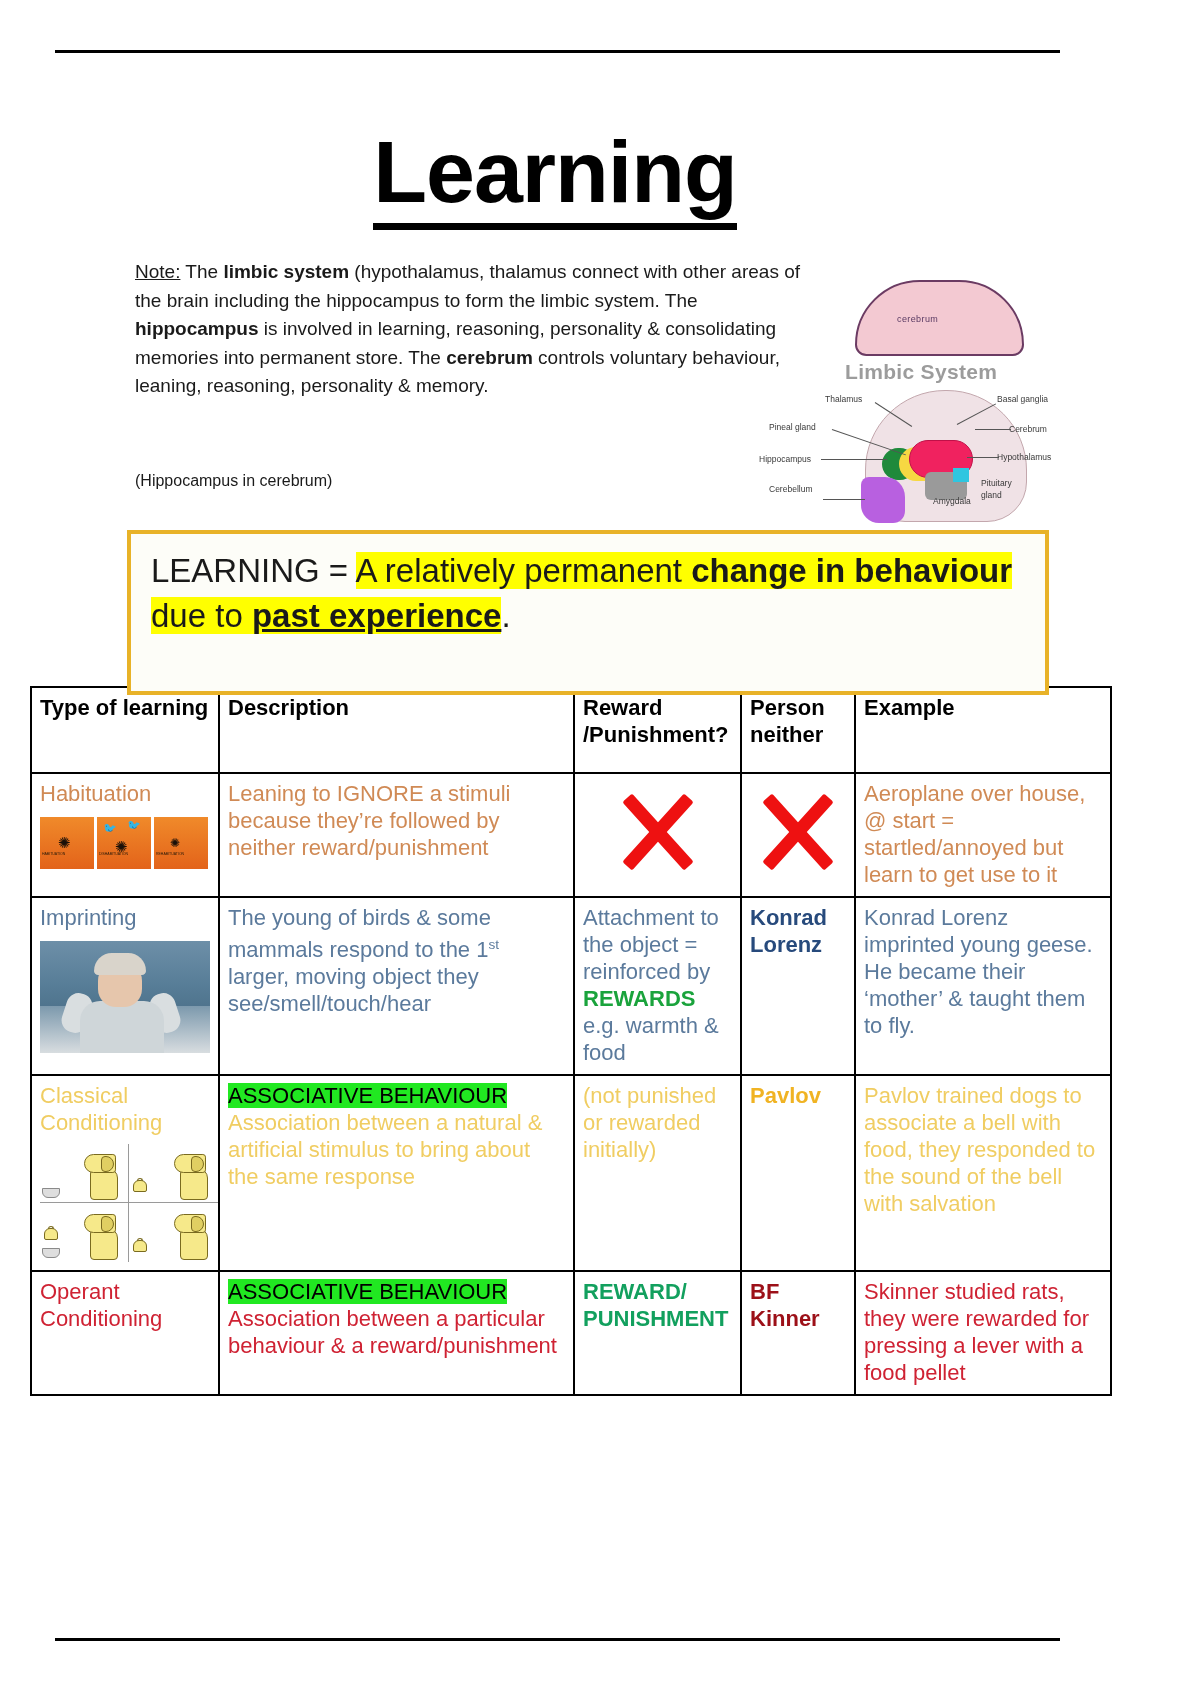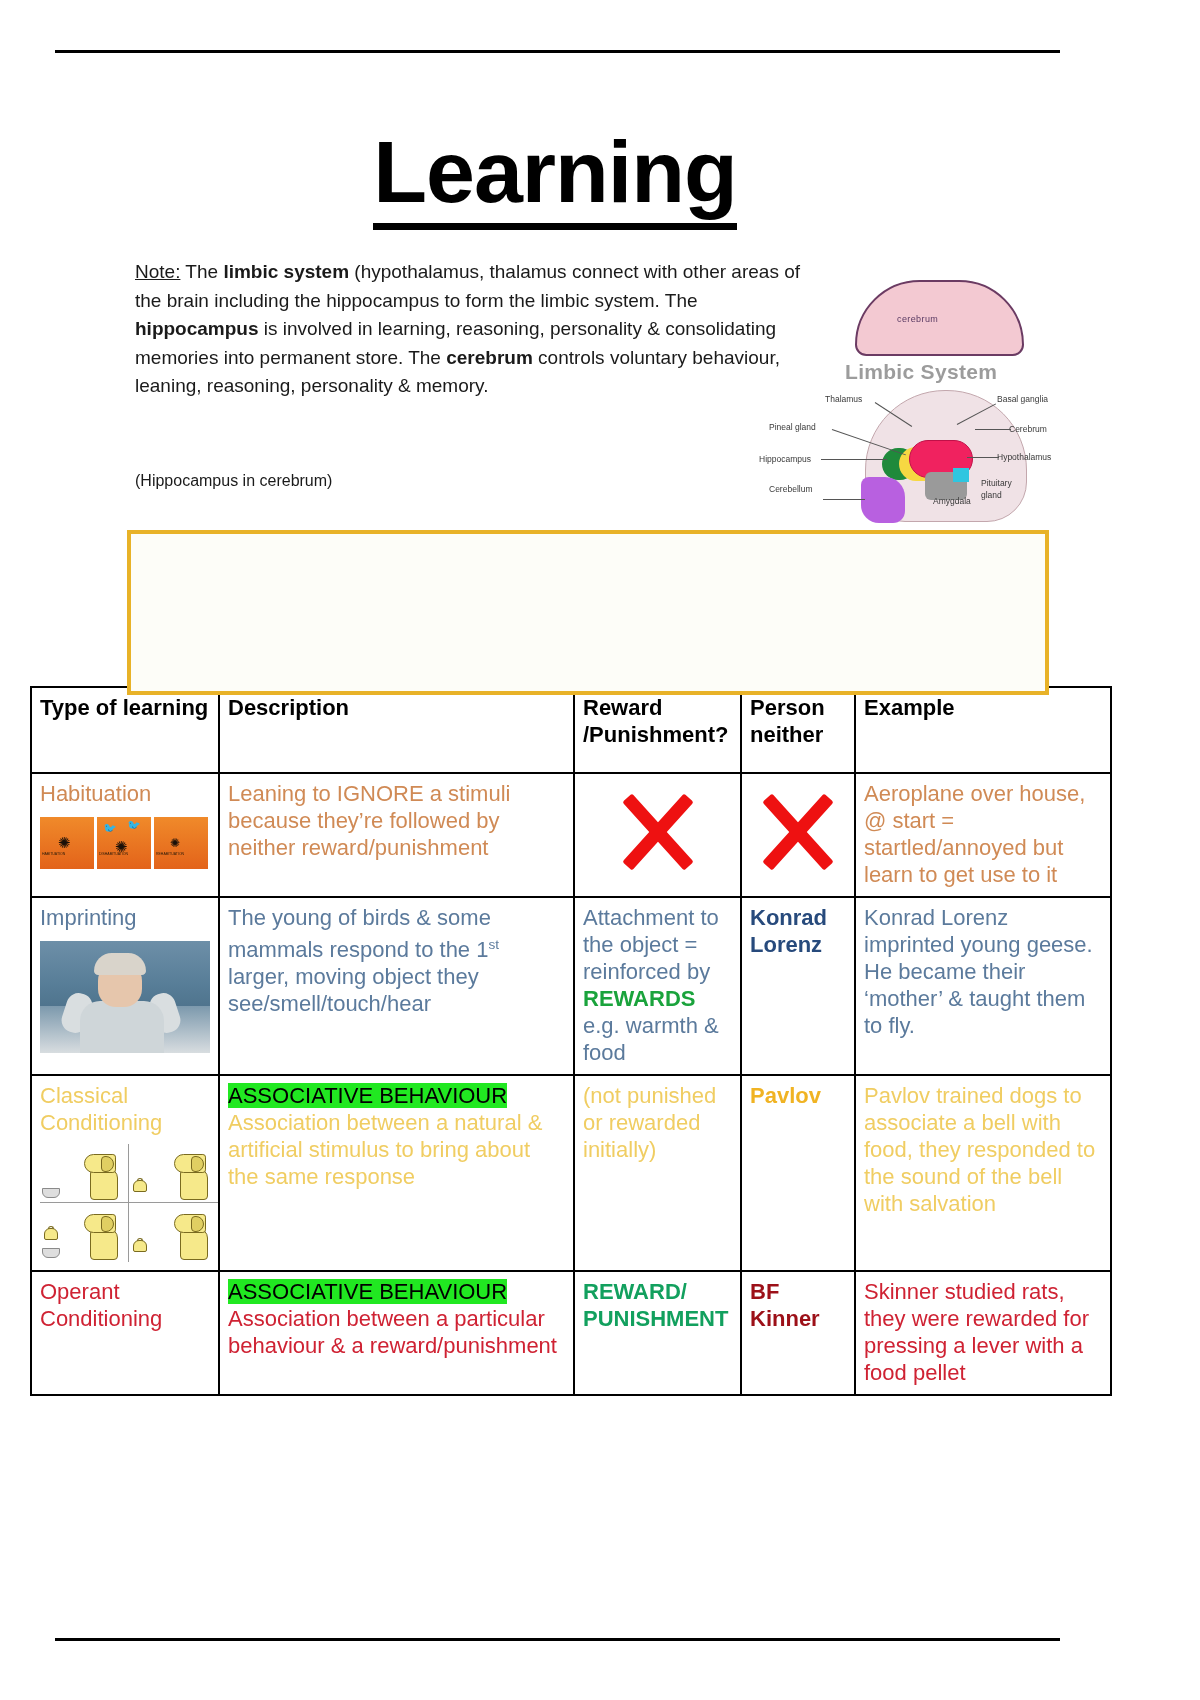--- a/index.html
+++ b/index.html
@@ -608,15 +608,16 @@
         <td><span class="hl-green">ASSOCIATIVE BEHAVIOUR</span><br><span>Association between a particular behaviour &amp; a reward/punishment</span></td>
         <td><span class="teal-bold">REWARD/ PUNISHMENT</span></td>
         <td><span class="darkred-bold">BF Kinner</span></td>
         <td>Skinner studied rats, they were rewarded for pressing a lever with a food pellet</td>
       </tr>
 
     </tbody>
   </table>
 
   <div class="def-box">
+    <div class="def-line"><span>LEARNING = </span><span class="hl">A relatively permanent </span><b class="hl">change in behaviour</b><span class="hl"> due to </span><b class="hl"><u>past experience</u></b><span>.</span></div>
   </div>
 
 </div>
 
 </body></html>

